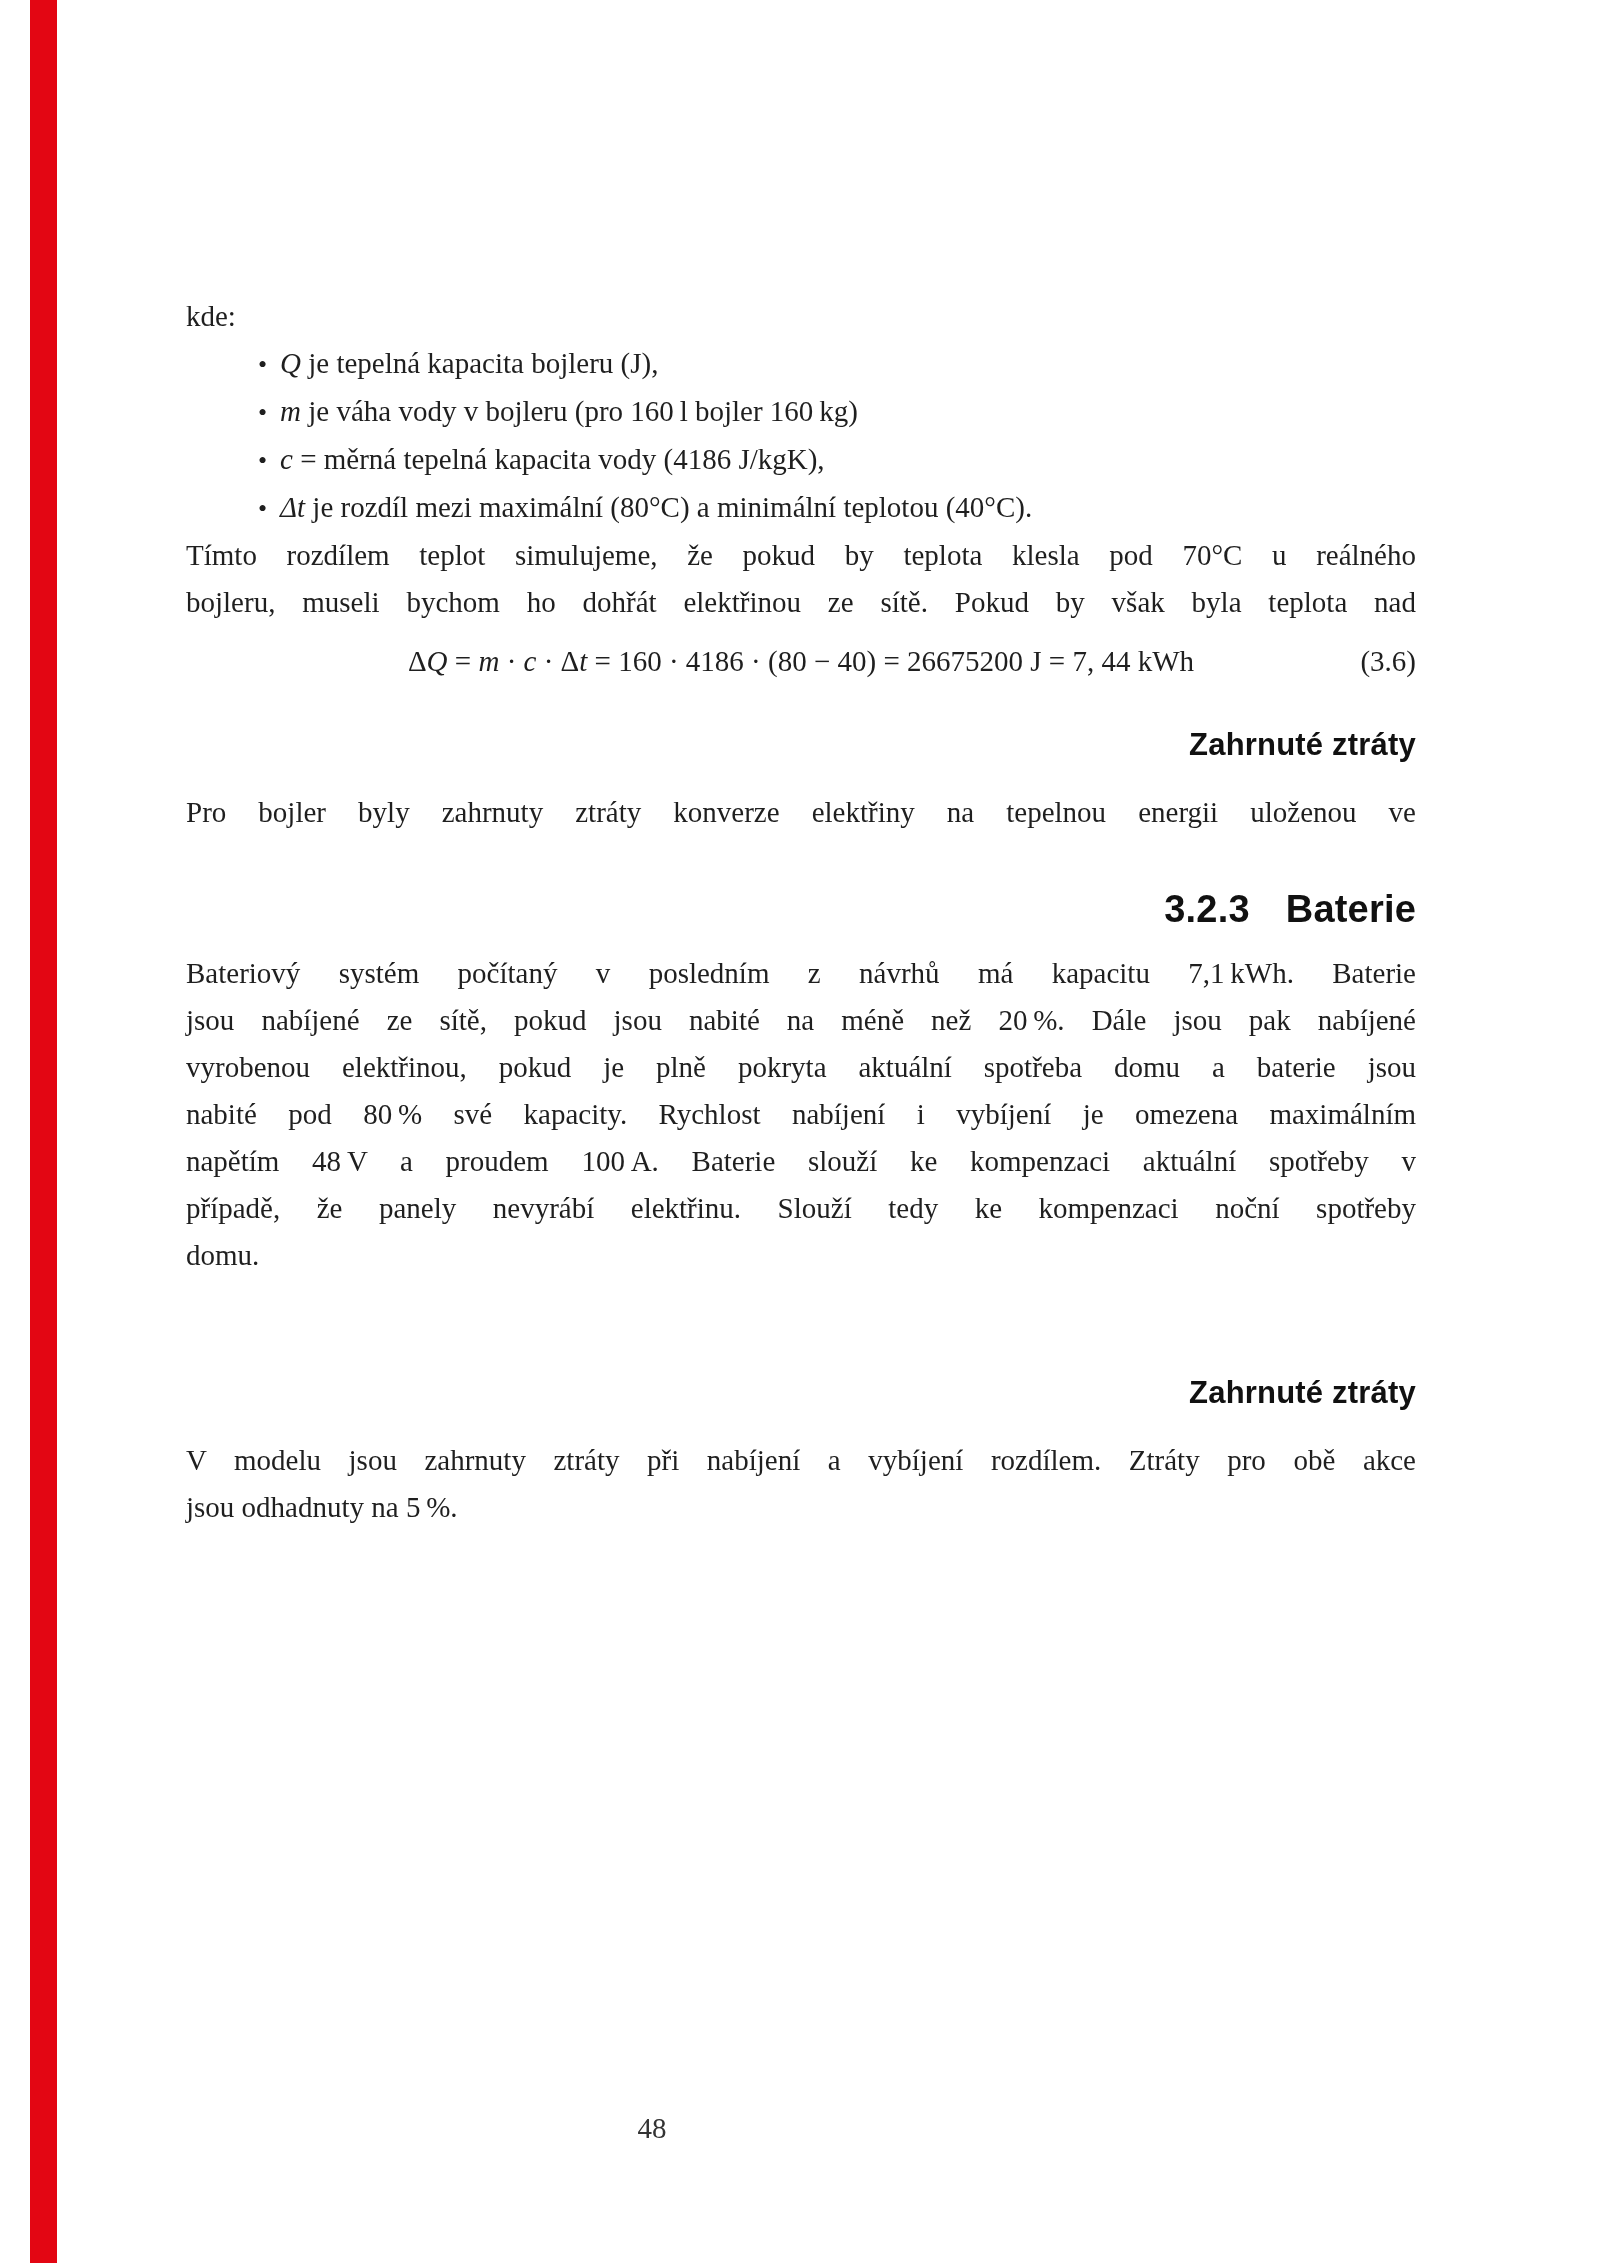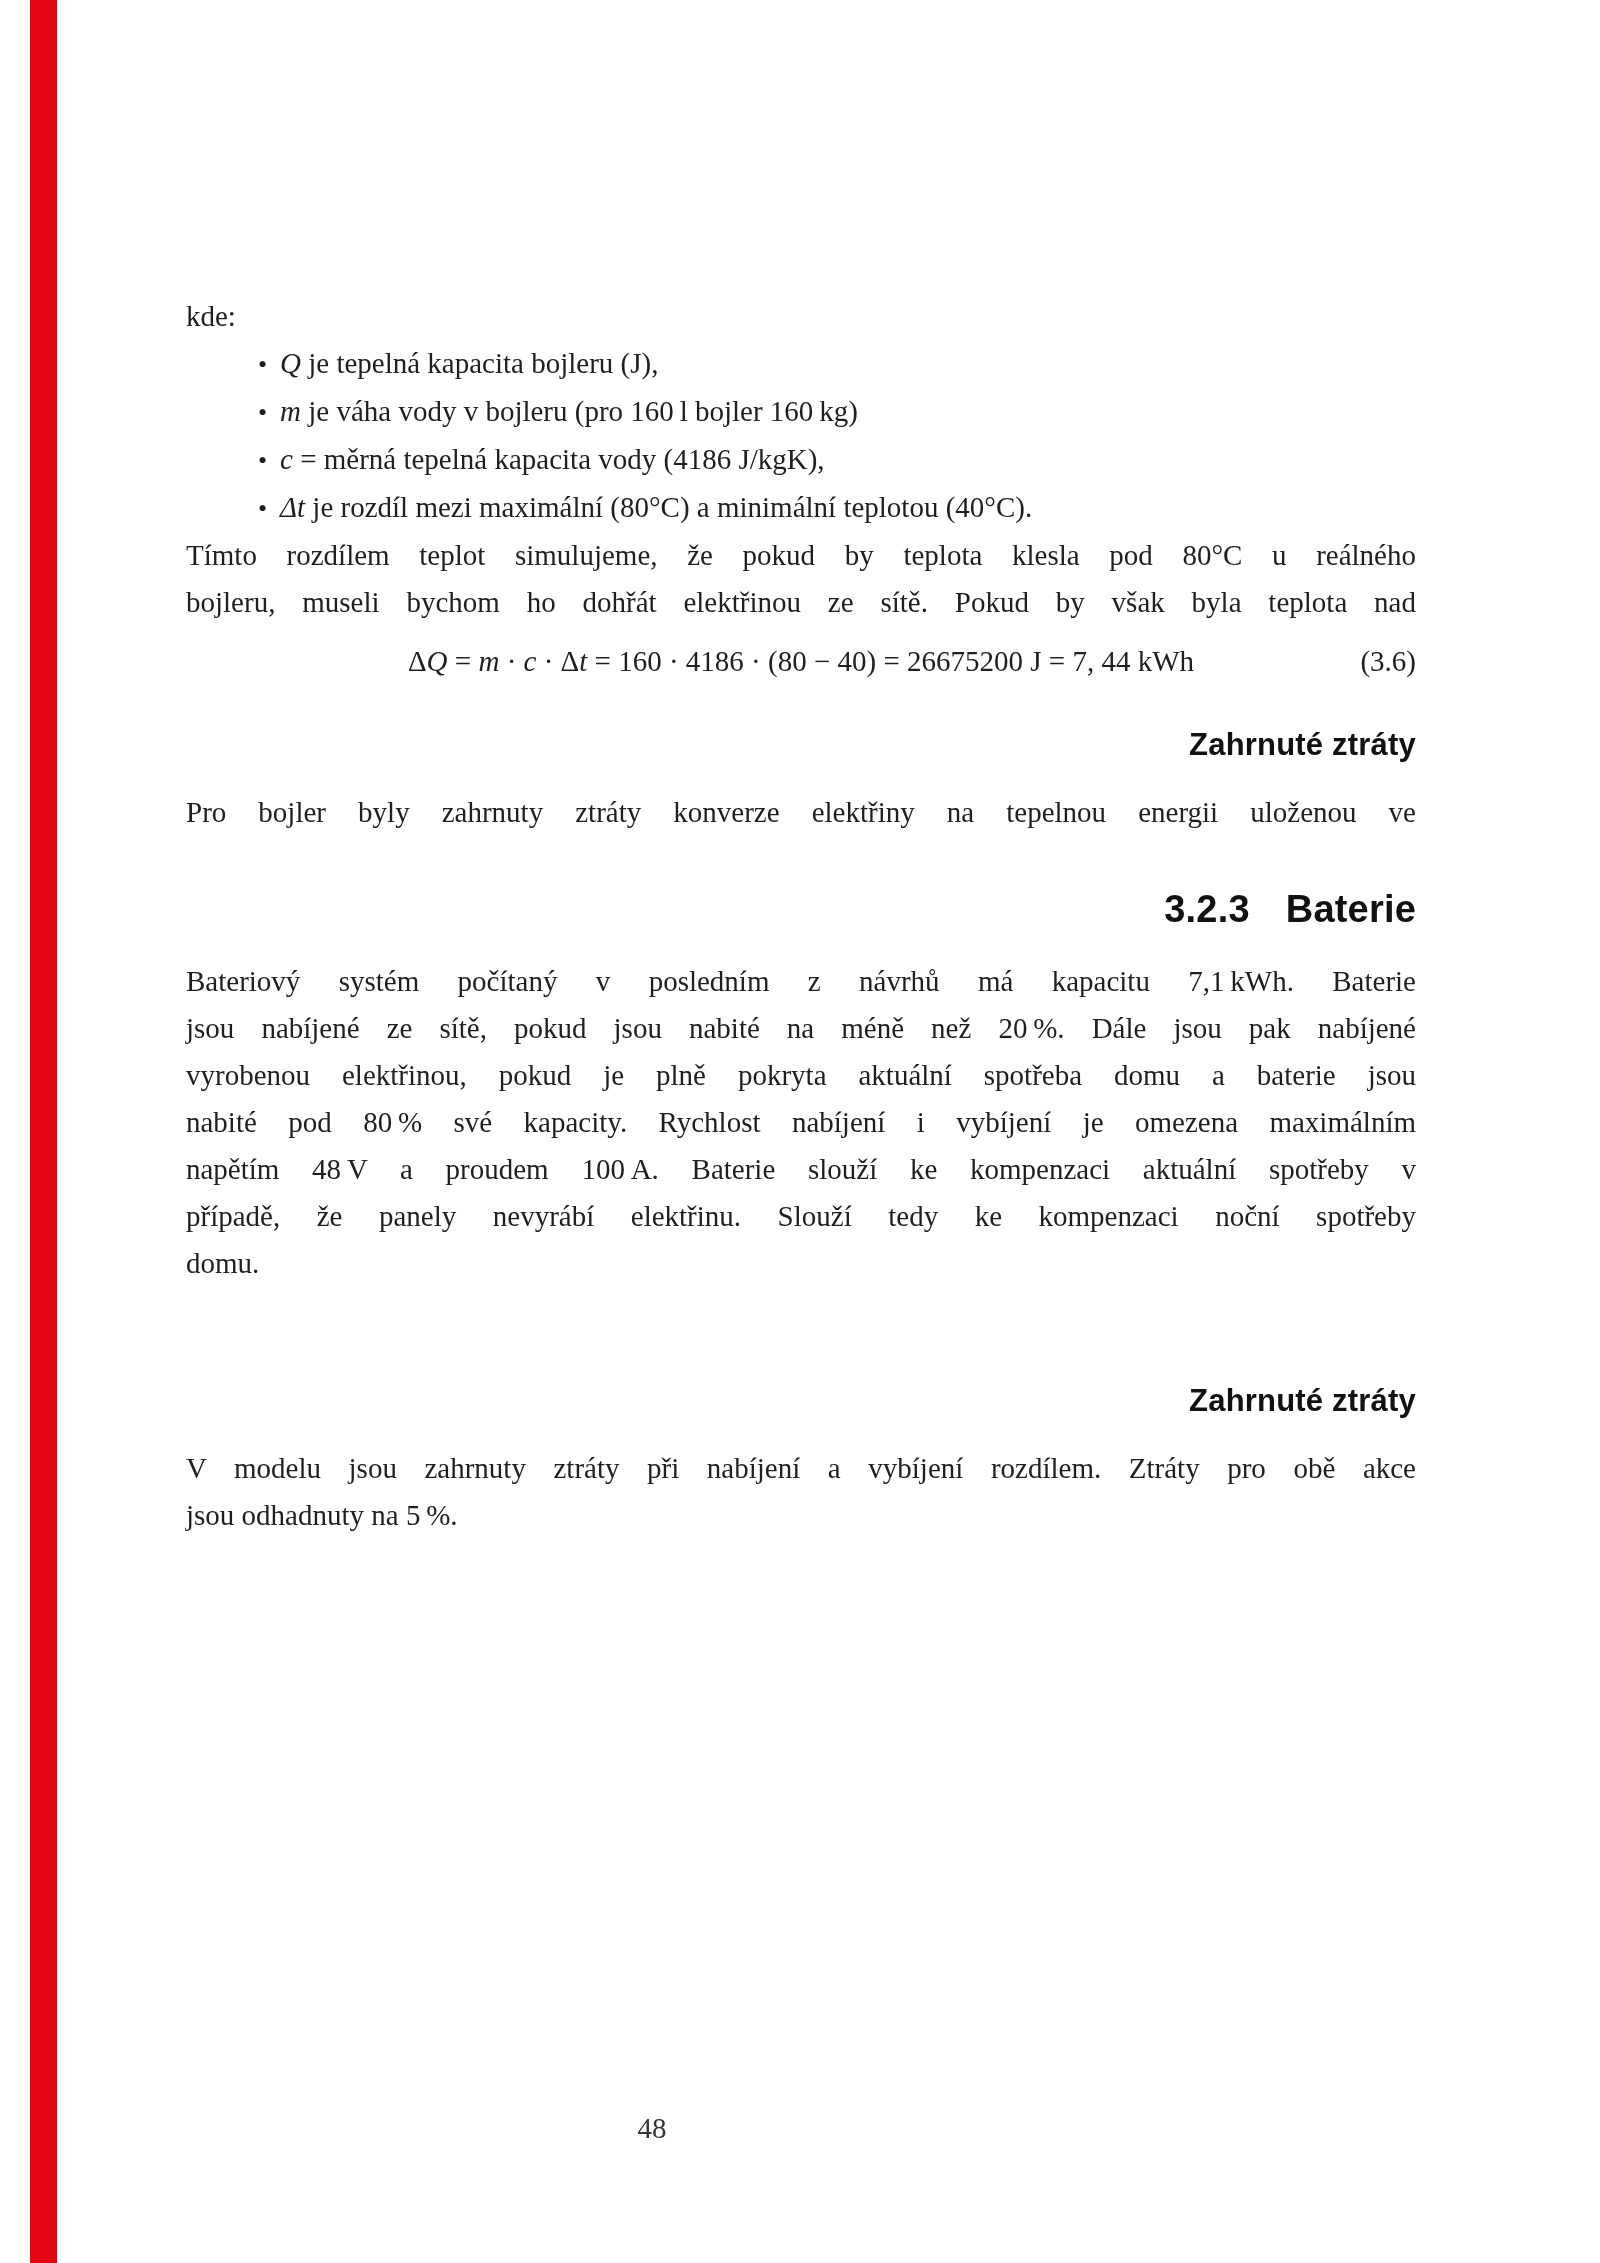--- a/index.html
+++ b/index.html
@@ -42,21 +42,21 @@
   h2, h3 {
     font-family: "Liberation Sans", "DejaVu Sans", sans-serif;
     color: #111111;
     margin: 0;
     font-weight: bold;
     letter-spacing: 0.2px;
     text-align: right;
   }
   h3.sub { font-size: 31px; line-height: 40px; margin-top: 40px; margin-bottom: 24px; }
   h3.sub2 { margin-top: 94px; }
-  h2.sec { font-size: 38px; line-height: 50px; margin-top: 48px; margin-bottom: 24px; }
+  h2.sec { font-size: 38px; line-height: 50px; margin-top: 48px; margin-bottom: 16px; }
   .sec-title { margin-left: 36px; }
   .page-number {
     position: absolute;
     left: 0;
     width: 1304px;
     top: 2112px;
     text-align: center;
     font-size: 29px;
     color: #333333;
   }
@@ -79,21 +79,21 @@
     </div>
     <div class="li">
       <span class="blt">•</span><span class="it">c</span><span> = měrná tepelná kapacita vody (4186 J/kgK),</span>
     </div>
     <div class="li">
       <span class="blt">•</span><span class="it">Δt</span><span> je rozdíl mezi maximální (80°C) a minimální teplotou (40°C).</span>
     </div>
   </div>
 
   <div>
-    <div class="jline">Tímto rozdílem teplot simulujeme, že pokud by teplota klesla pod 80°C u reálného</div>
+    <div class="jline">Tímto rozdílem teplot simulujeme, že pokud by teplota klesla pod 70°C u reálného</div>
     <div class="jline">bojleru, museli bychom ho dohřát elektřinou ze sítě. Pokud by však byla teplota nad</div>
   </div>
 
   <div class="equation">
     <div class="eq-center"><span>Δ</span><span class="it">Q</span><span> = </span><span class="it">m</span><span> · </span><span class="it">c</span><span> · </span><span>Δ</span><span class="it">t</span><span> = 160 · 4186 · (80 − 40) = 26675200 J = 7, 44 kWh</span></div>
     <span class="eq-tag">(3.6)</span>
   </div>
 
   <h3 class="sub">Zahrnuté ztráty</h3>
 

